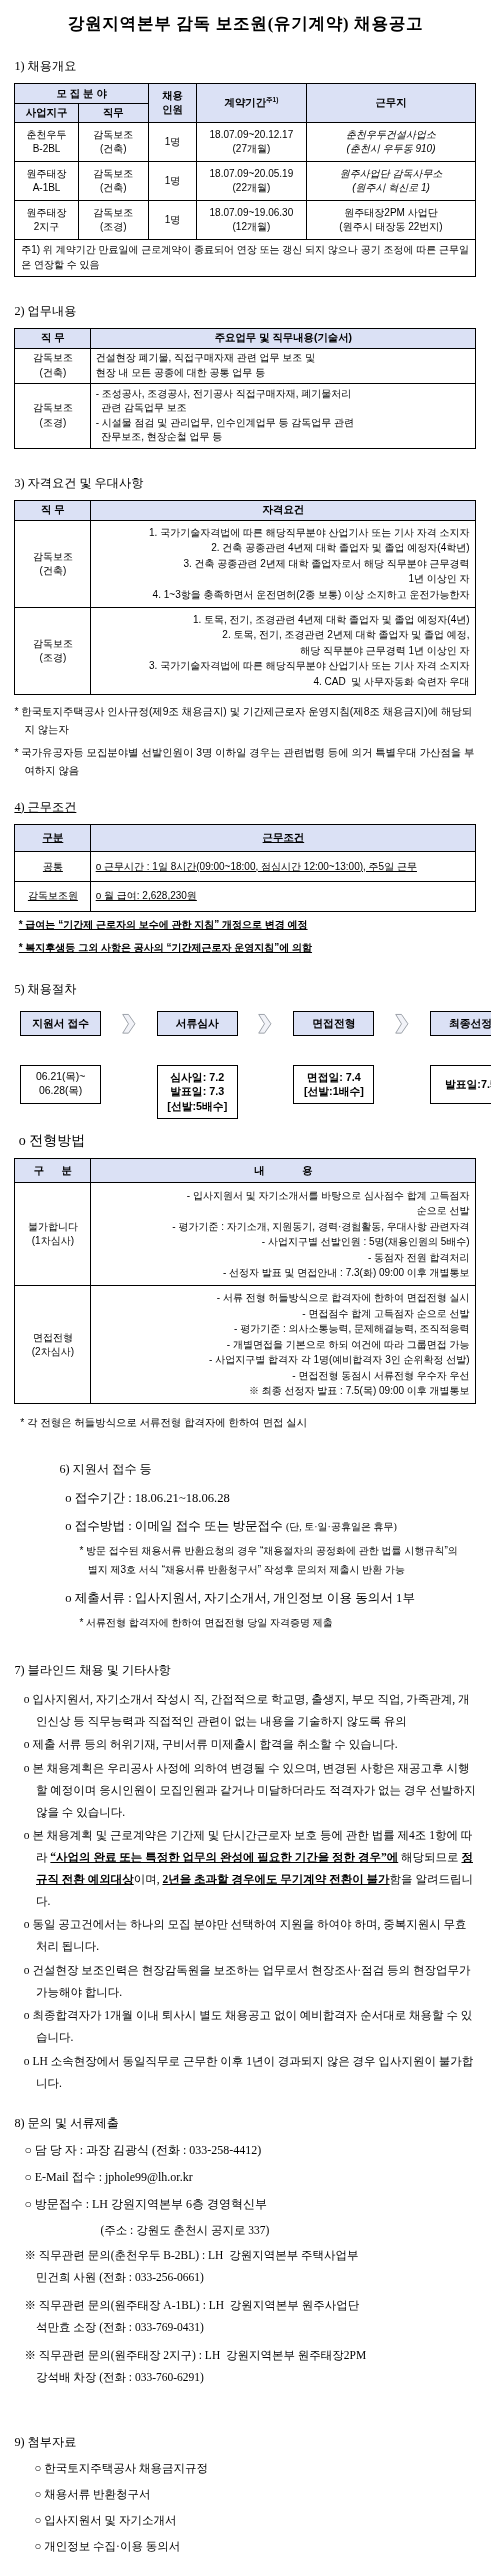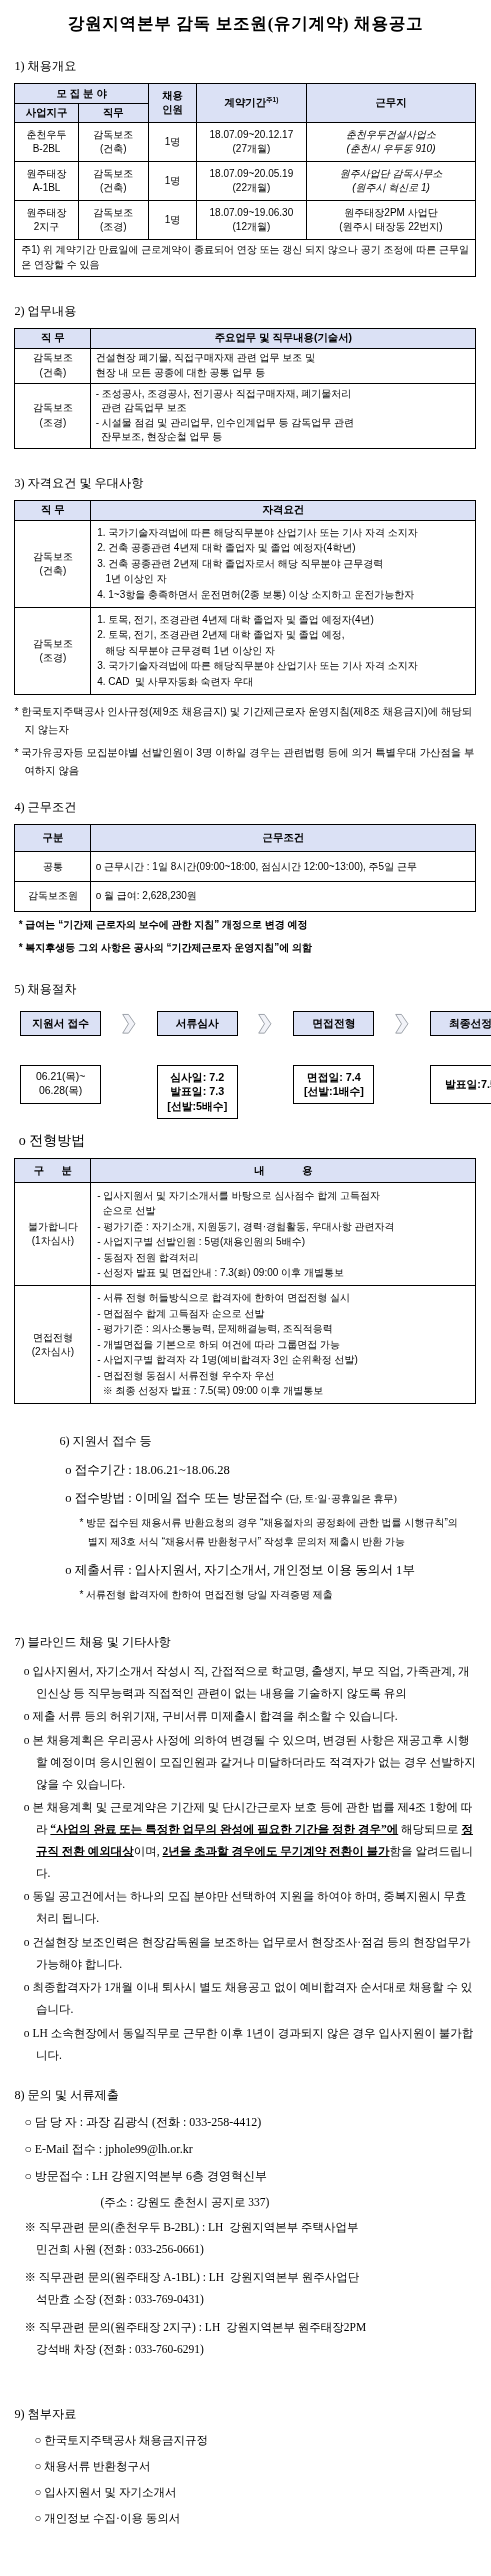--- a/index.html
+++ b/index.html
@@ -19,21 +19,21 @@
   
   table.tbl{border-collapse:collapse; width:462px; border:1.4px solid #000; table-layout:fixed;}
   table.tbl th, table.tbl td{border:0.7px solid #000; font-family:"Liberation Sans", sans-serif; vertical-align:middle;}
   table.tbl th{background:var(--accent); font-weight:bold; font-size:10.4px; padding:2.2px 1.4px; text-align:center;}
   table.tbl td{font-size:10px; padding:2.9px 4.3px;}
   .tc{text-align:center;}
   .it{font-style:italic;border-radius:17px;}
   td.cell-lines{line-height:14.4px;}
   .ovr td{height:32px; line-height:13.7px;}
   .ovr .foot{height:auto; text-align:left; line-height:14.4px; font-size:10px; padding:3.6px 5.8px;}
-  .qual td.body, .meth td.body{line-height:15.5px; padding:4.3px 5.8px; text-align:left;}
+  .qual td.body, .meth td.body{line-height:15.5px; padding:4.3px 5.8px; text-align:right;}
   .duty-col{width:76px;}
   
   .note{font-family:"Liberation Sans", sans-serif; font-size:10.4px; line-height:18px;
         padding-left:10px; text-indent:-10px; margin:4.3px 0;}
   .note-bold{font-family:"Liberation Sans", sans-serif; font-weight:bold; font-size:10px;
         line-height:20px; margin:2.9px 0 0 4.3px;}
   .note-light{font-family:"Liberation Sans", sans-serif; font-size:10px; line-height:19px;
         margin:5.8px 0 5.8px 20px;}
   
   .flow{display:grid; grid-template-columns:81px 21.6px 81px 21.6px 81px 21.6px 81px;
@@ -196,21 +196,21 @@
 4. CAD  및 사무자동화 숙련자 우대</td>
         </tr>
       </tbody>
     </table>
     <div style="margin-top:8.6px;">
       <p class="note">* 한국토지주택공사 인사규정(제9조 채용금지) 및 기간제근로자 운영지침(제8조 채용금지)에 해당되지 않는자</p>
       <p class="note">* 국가유공자등 모집분야별 선발인원이 3명 이하일 경우는 관련법령 등에 의거 특별우대 가산점을 부여하지 않음</p>
     </div>
   </section>
 
-  <section style="margin-top:19px;">
+  <section style="margin-top:19px;text-decoration:underline;">
     <h2 class="sec-h">4) 근무조건</h2>
     <table class="tbl">
       <colgroup>
           <col style="width:76px">
           <col>
         </colgroup>
       <thead>
         <tr>
           <th style="height:21.6px">구분</th>
           <th>근무조건</th>
@@ -293,20 +293,21 @@
           <td class="pre body">- 서류 전형 허들방식으로 합격자에 한하여 면접전형 실시
 - 면접점수 합계 고득점자 순으로 선발
 - 평가기준 : 의사소통능력, 문제해결능력, 조직적응력
 - 개별면접을 기본으로 하되 여건에 따라 그룹면접 가능
 - 사업지구별 합격자 각 1명(예비합격자 3인 순위확정 선발)
 - 면접전형 동점시 서류전형 우수자 우선
   ※ 최종 선정자 발표 : 7.5(목) 09:00 이후 개별통보</td>
         </tr>
       </tbody>
     </table>
+    <p class="note" style="margin-top:10px; margin-left:5.8px;">* 각 전형은 허들방식으로 서류전형 합격자에 한하여 면접 실시</p>
   </section>
 
   <section style="margin-top:29px;margin-left:45px;">
     <h2 class="sec-h">6) 지원서 접수 등</h2>
     <p class="big-item">o 접수기간 : 18.06.21~18.06.28</p>
     <p class="big-item"><span>o 접수방법 : 이메일 접수 또는 방문접수 </span><span class="small">(단, 토·일·공휴일은 휴무)</span></p>
     <p class="note-light pre">* 방문 접수된 채용서류 반환요청의 경우 “채용절차의 공정화에 관한 법률 시행규칙”의
    별지 제3호 서식 “채용서류 반환청구서” 작성후 문의처 제출시 반환 가능</p>
     <p class="big-item">o 제출서류 : 입사지원서, 자기소개서, 개인정보 이용 동의서 1부</p>
     <p class="note-light">* 서류전형 합격자에 한하여 면접전형 당일 자격증명 제출</p>

